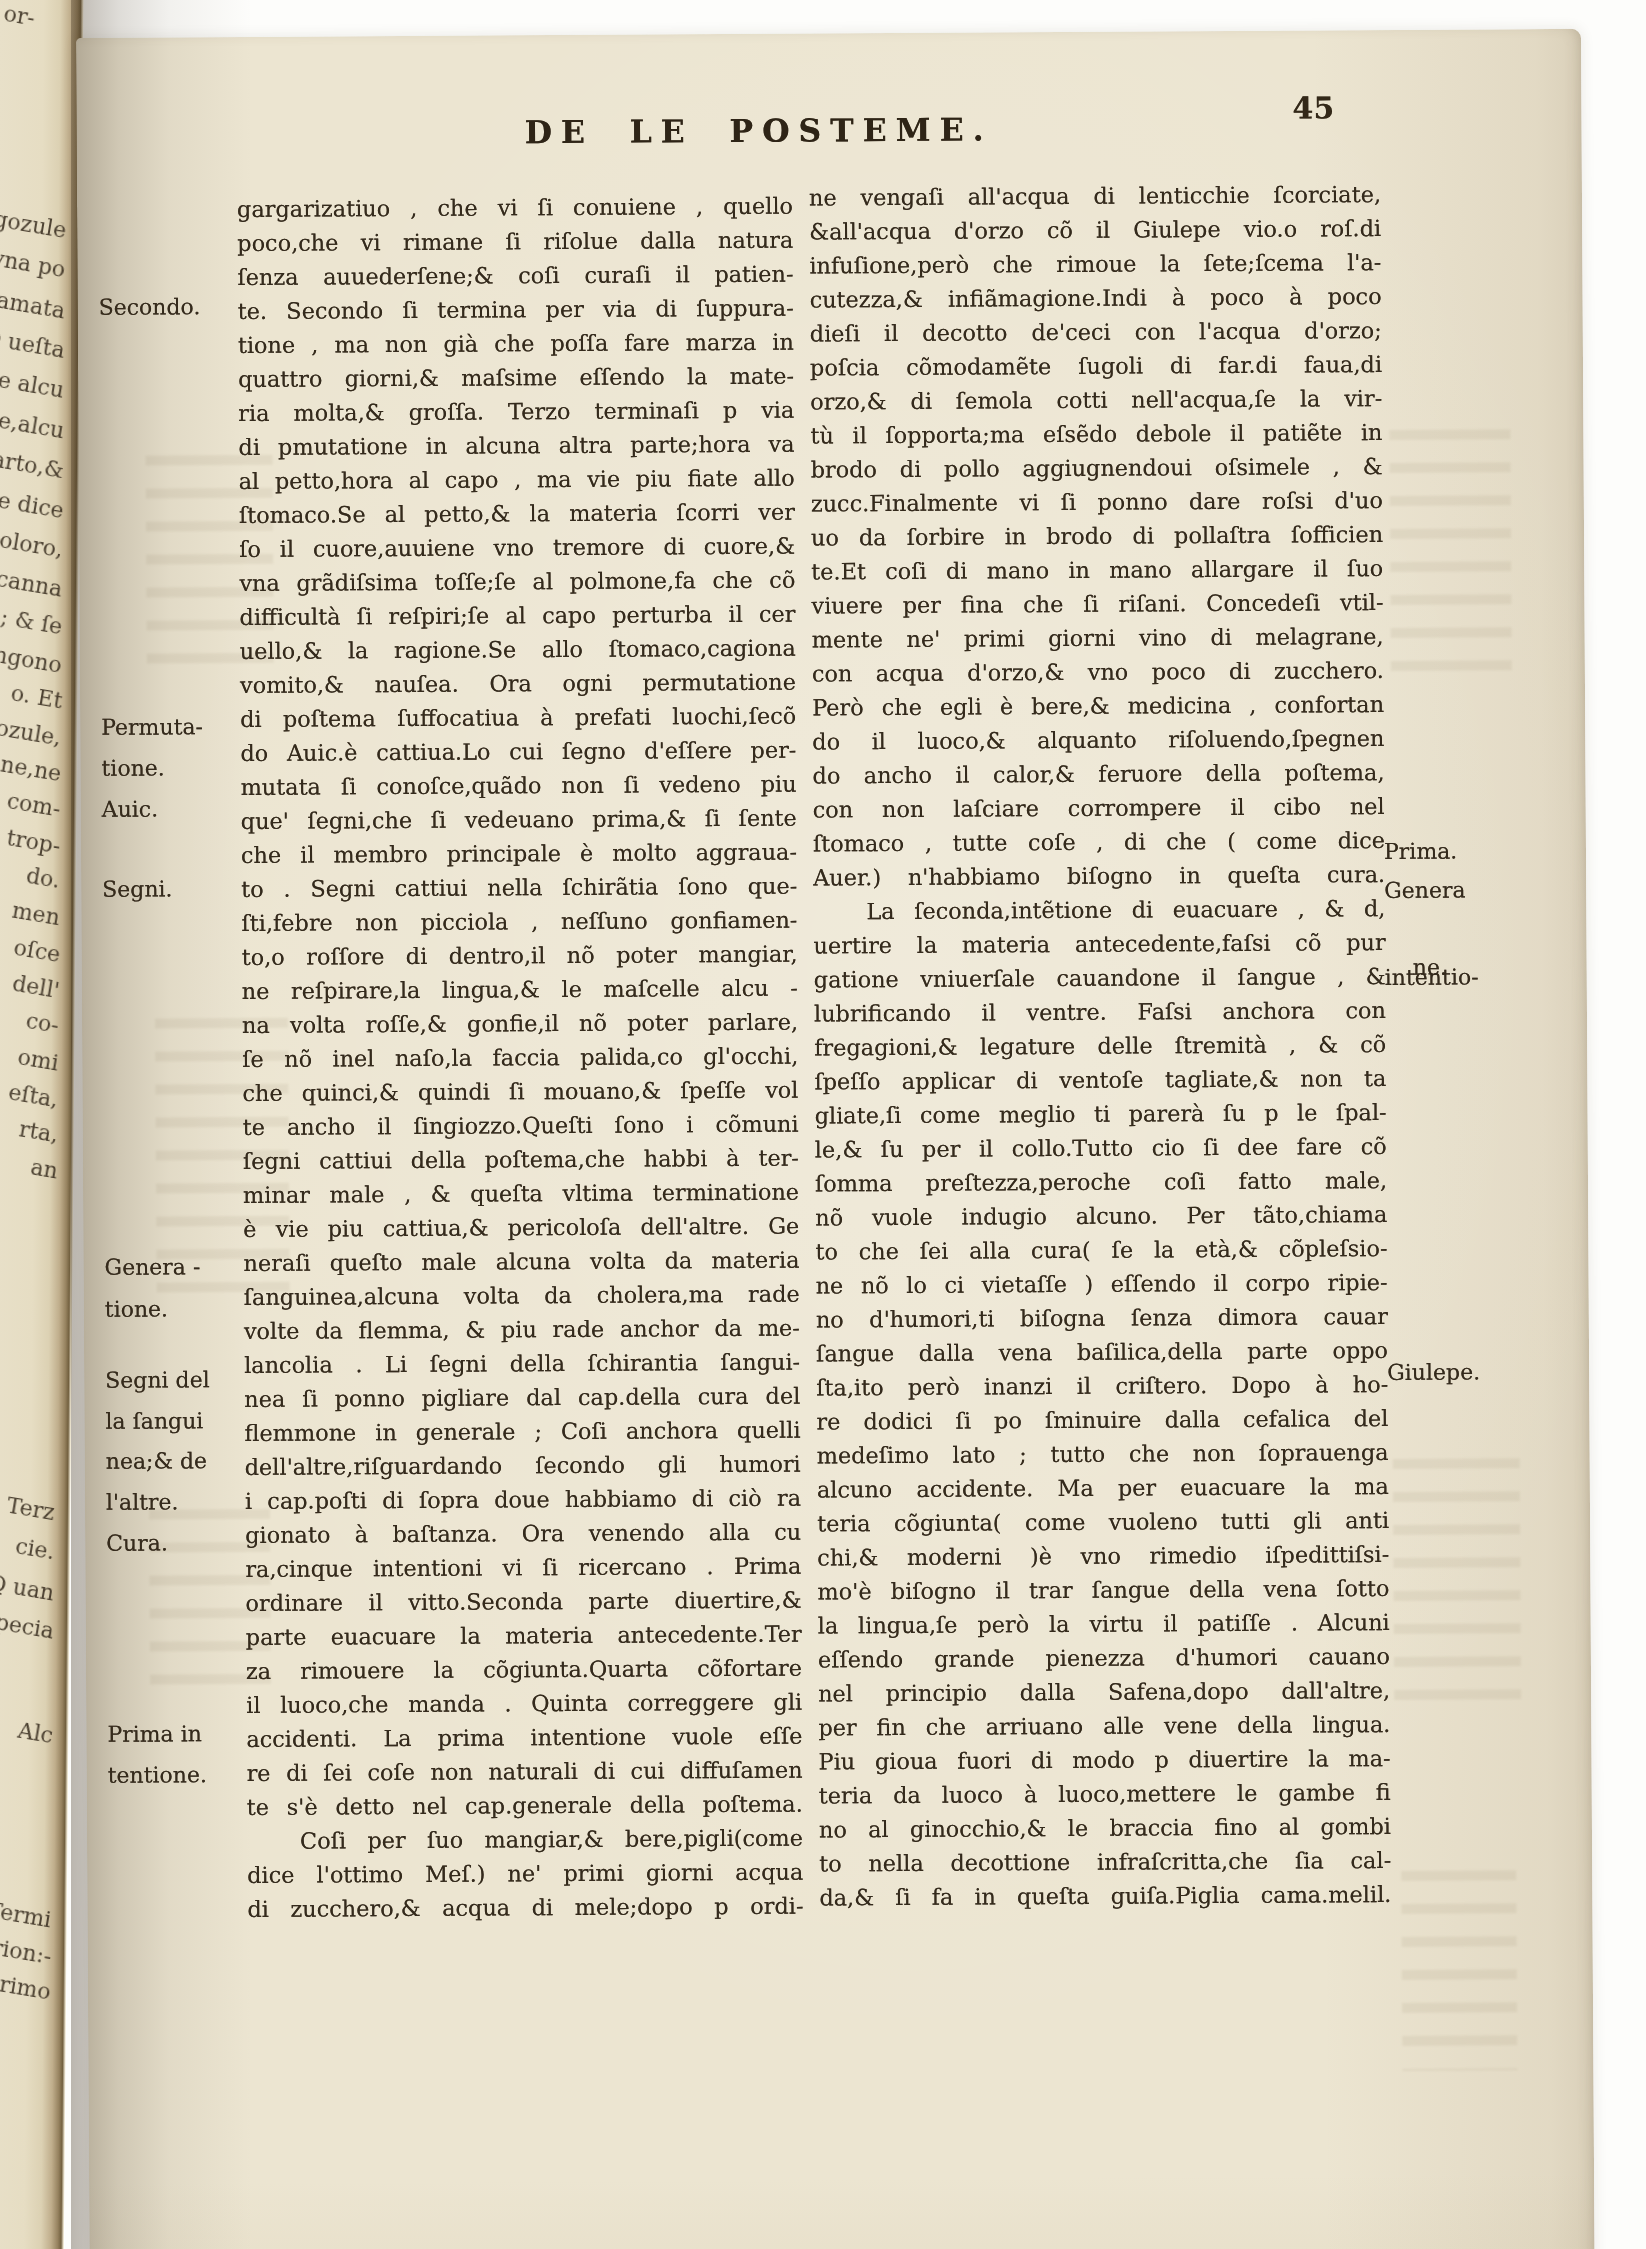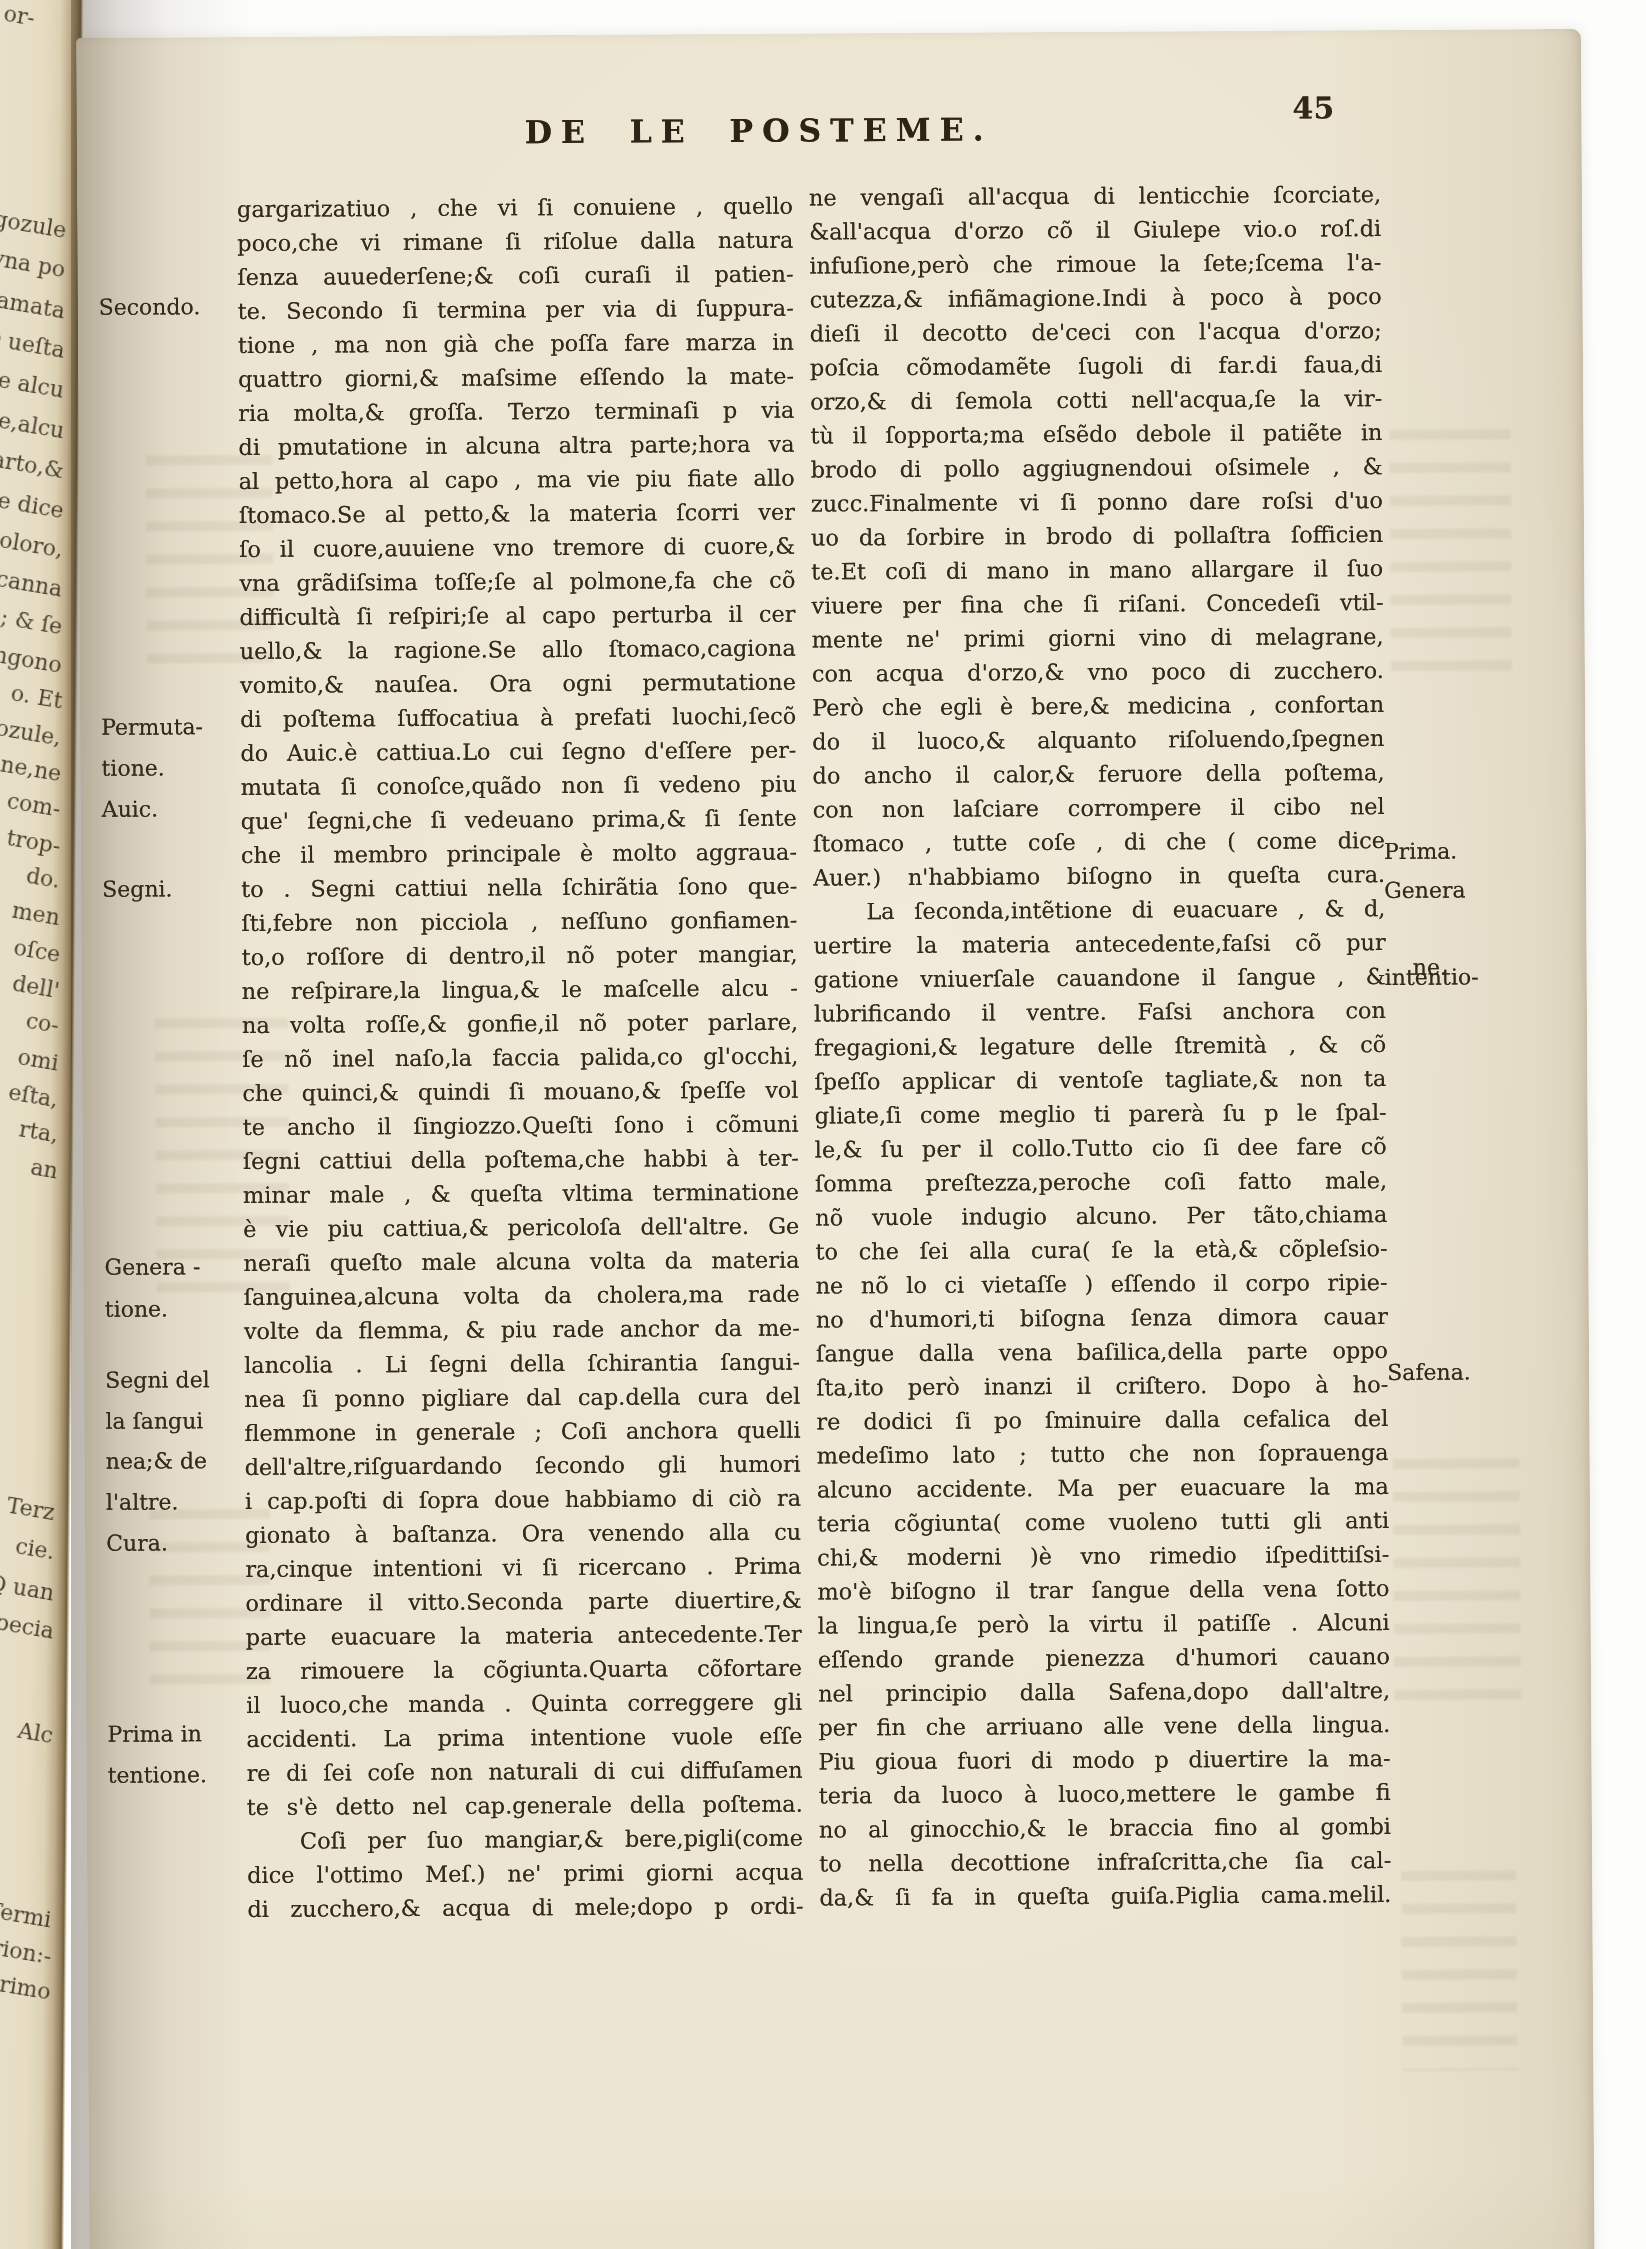--- a/index.html
+++ b/index.html
@@ -233,19 +233,19 @@
         <div style="position: absolute; top: 1452px;">l'altre.</div>
         <div style="position: absolute; top: 1493px;">Cura.</div>
         <div style="position: absolute; top: 1684px;">Prima in</div>
         <div style="position: absolute; top: 1725px;">tentione.</div>
       </div>
     <div class="mnotes mnotes-right">
         <div style="position: absolute; top: 809px;">Prima.</div>
         <div style="position: absolute; top: 848px;">Genera</div>
         <div style="position: absolute; top: 935px;">intentio-</div>
         <div style="position: absolute; top: 925px; margin-left: 28px;">ne.</div>
-        <div style="position: absolute; top: 1330px;">Safena.</div>
+        <div style="position: absolute; top: 1330px;">Giulepe.</div>
       </div>
   </div>
 
   <div class="gutter"></div>
 </div>
 
 
 </body></html>

